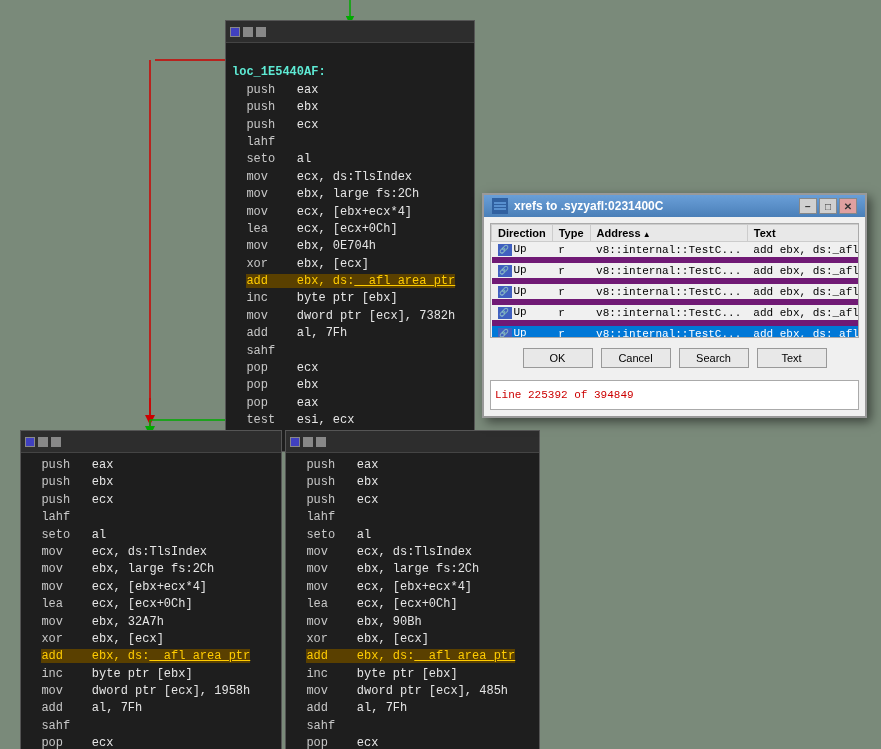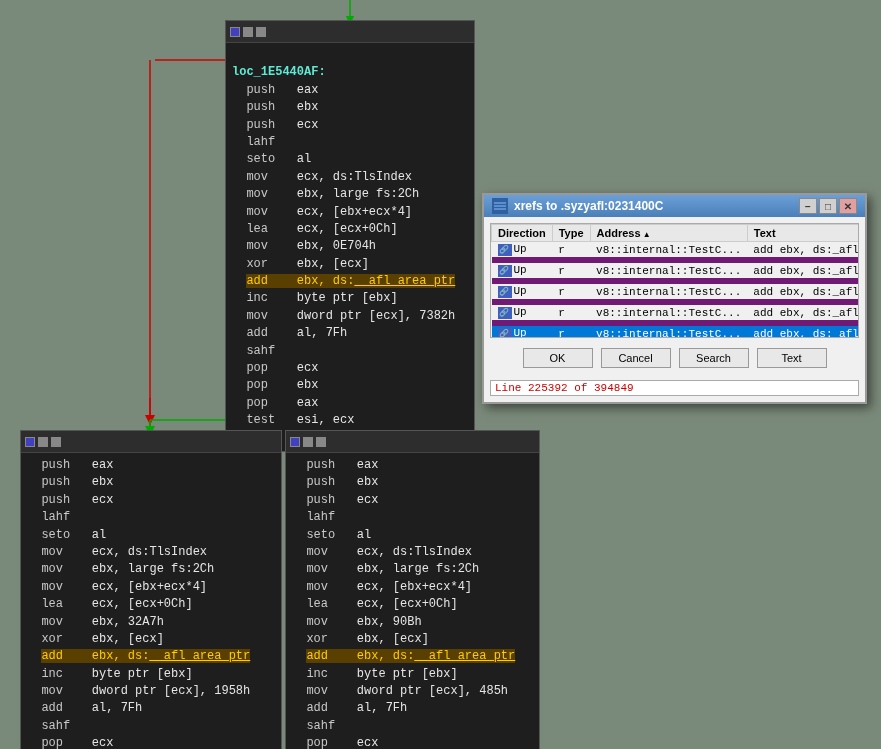--- a/index.html
+++ b/index.html
@@ -211,21 +211,21 @@
       background: #e8e8e8;
       border: 1px solid #999;
       font-family: 'Segoe UI', Arial, sans-serif;
       font-size: 11px;
       cursor: pointer;
     }
 
     .status-bar {
       background: white;
       border: 1px solid #aaa;
-      padding: 1px 4px;
+      padding: 8px 4px;
       font-size: 11px;
       font-family: 'Courier New', monospace;
       color: #cc0000;
     }
 
     .col-header-sort::after {
       content: ' ▲';
       font-size: 8px;
     }
   </style>

